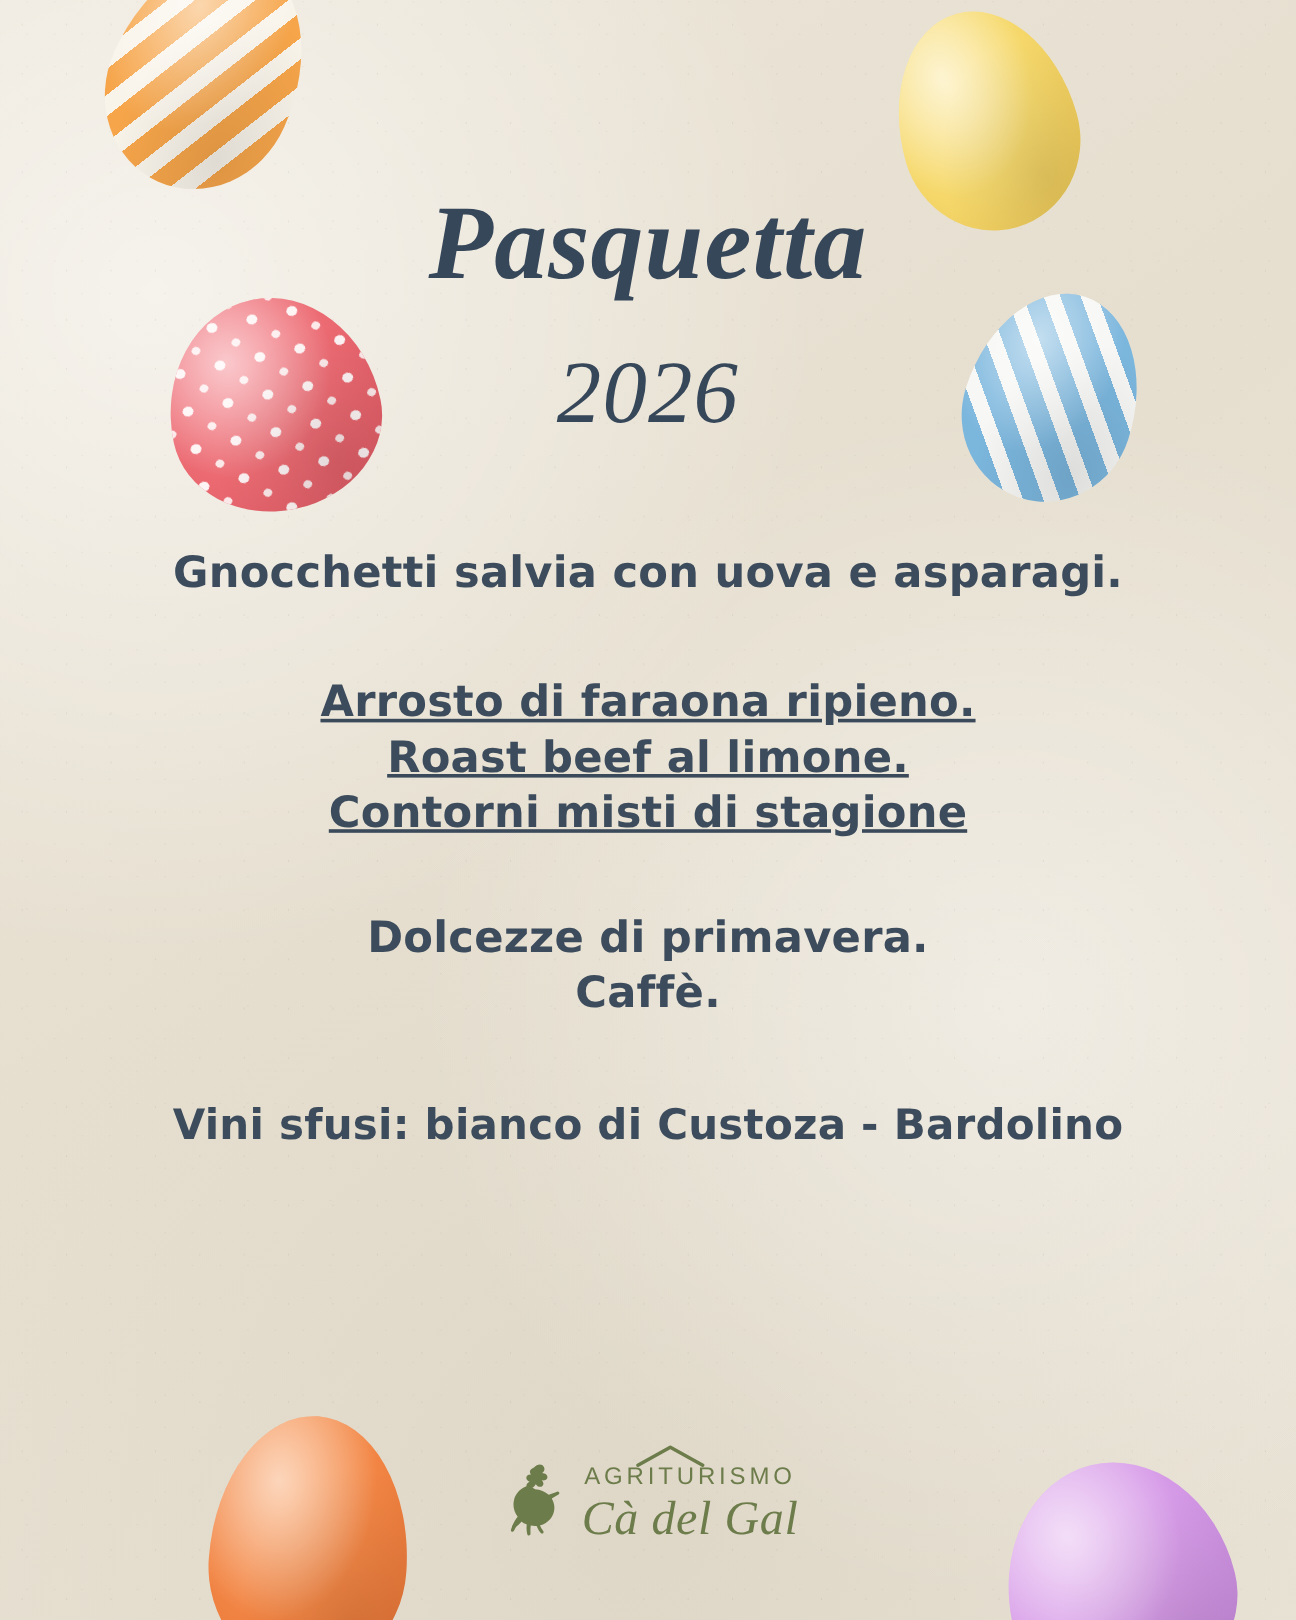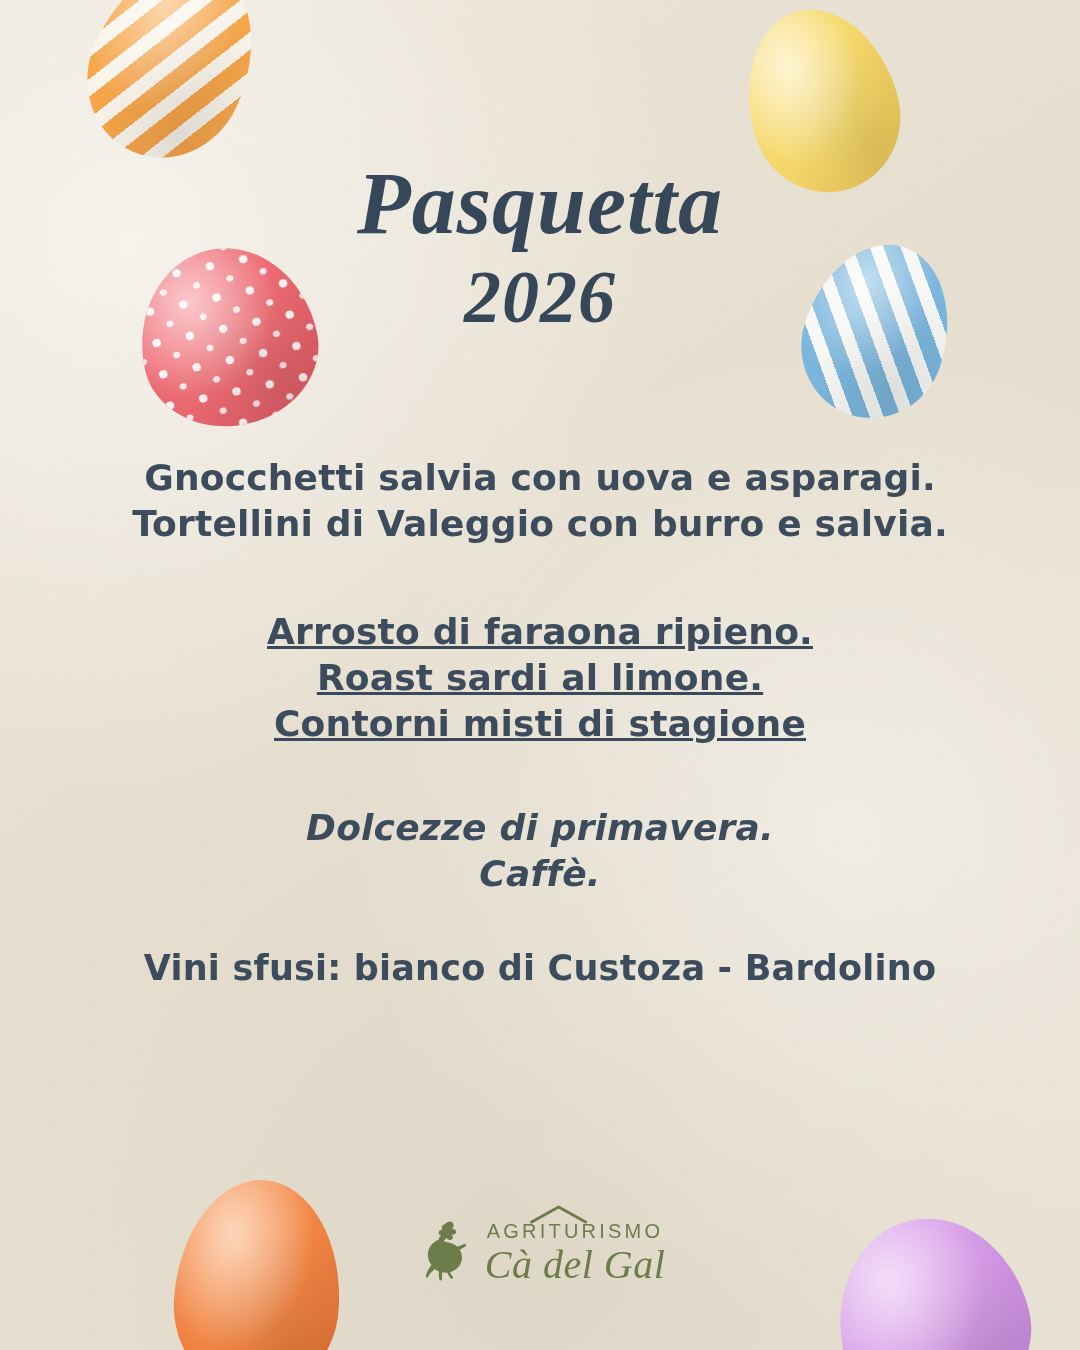--- a/index.html
+++ b/index.html
@@ -148,25 +148,26 @@
     font-style: italic;
     font-weight: 700;
     font-size: 88px;
     line-height: 1.0;
     letter-spacing: 1px;
     color: #37475a;
   }
   #title-year {
     font-family: "Liberation Serif", serif;
     font-style: italic;
-    font-weight: 700;
+    font-weight: 400;
     font-size: 74px;
     line-height: 1.35;
     letter-spacing: 1px;
     color: #37475a;
+    margin-top: 31px;
   }
 
   #menu-block {
     position: absolute;
     top: 455px;
     left: 0; right: 0;
   }
   .course {
     margin: 0 0 44px 0;
   }
@@ -184,21 +185,21 @@
     margin-top: 36px;
   }
   #course-wines .menu-line {
     font-size: 35px;
   }
 
   
   #course-antipasto { margin-bottom: 52px; }
   #course-primi     { margin-bottom: 62px; }
   #course-secondi   { margin-bottom: 58px; text-decoration: underline; }
-  #course-dolci     { margin-bottom: 48px; font-style: italic; }
+  #course-dolci     { margin-bottom: 65px; }
 
   
   #logo-block {
     position: absolute;
     left: 0; right: 0;
     bottom: 62px;
     display: flex;
     align-items: center;
     justify-content: center;
     gap: 12px;
@@ -267,26 +268,25 @@
     <div id="title-block">
       <div id="title-main">Pasquetta</div>
       <div id="title-year">2026</div>
     </div>
 
     <div id="menu-block">
 
 
       <div class="course" id="course-primi">
         <div class="menu-line">Gnocchetti salvia con uova e asparagi.</div>
-        <div class="menu-line">Tortellini di Valeggio con burro e salvia.</div>
       </div>
 
       <div class="course" id="course-secondi">
         <div class="menu-line">Arrosto di faraona ripieno.</div>
-        <div class="menu-line">Roast sardi al limone.</div>
+        <div class="menu-line">Roast beef al limone.</div>
         <div class="menu-line">Contorni misti di stagione</div>
       </div>
 
       <div class="course" id="course-dolci">
         <div class="menu-line">Dolcezze di primavera.</div>
         <div class="menu-line">Caffè.</div>
       </div>
 
       <div class="course" id="course-wines">
         <div class="menu-line">Vini sfusi: bianco di Custoza - Bardolino</div>

